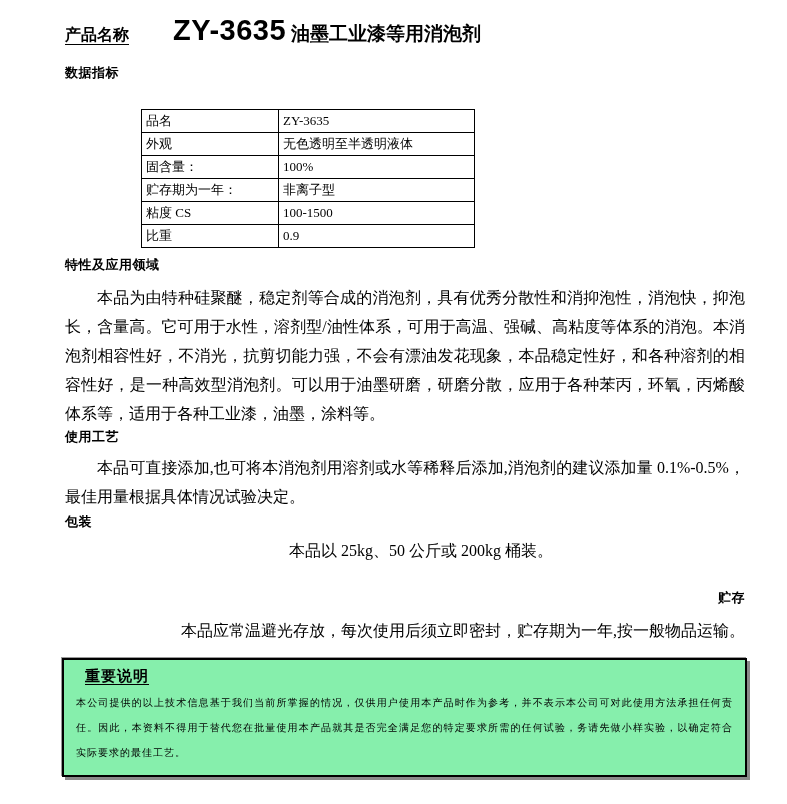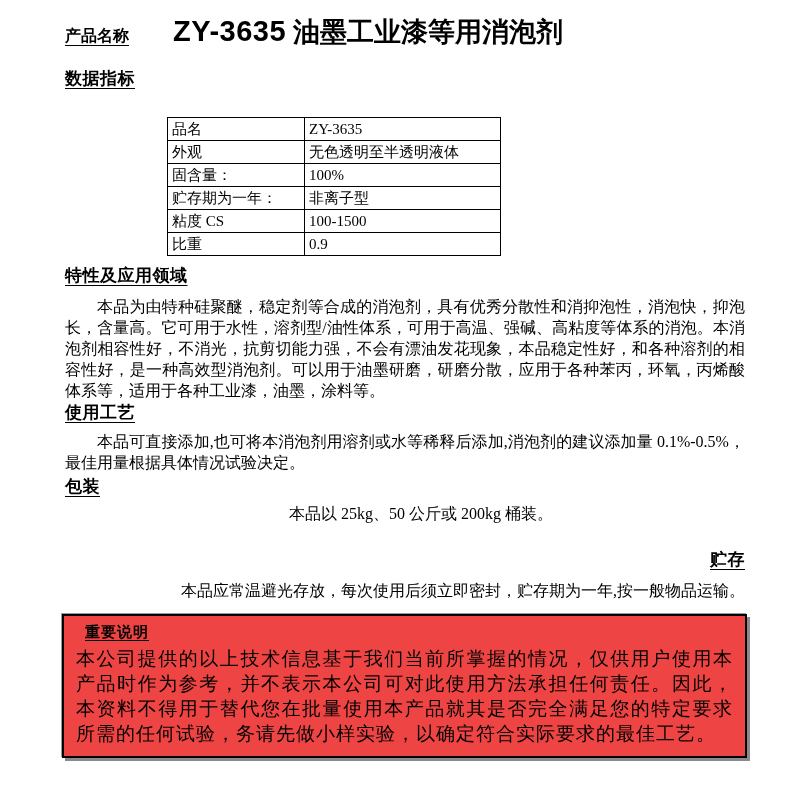--- a/index.html
+++ b/index.html
@@ -31,84 +31,83 @@
     margin-left: 44px;
     font-weight: bold;
   }
   .big-title .code {
     font-family: "Liberation Sans", "DejaVu Sans", sans-serif;
     font-weight: 900;
     font-size: 29px;
     letter-spacing: 0.5px;
   }
   .big-title .cjk {
-    font-size: 27px;
+    font-size: 19px;
     font-weight: bold;
     margin-top: 20px;
   }
   
   .heading {
-    font-size: 17px;
+    font-size: 13px;
     font-weight: bold;
-    text-decoration: underline;
     text-underline-offset: 4px;
     letter-spacing: 0.5px;
   }
   .h-data   { margin-top: 17px; }
   .h-feat   { margin-top: 8px; }
   .h-usage  { margin-top: 0; }
   .h-pack   { margin-top: 2px; }
   .h-store  { margin-top: 24px; text-align: right; }
   
   .spec-table {
     border-collapse: collapse;
-    margin: 27px 0 0 102px;
-    font-size: 15px;
+    margin: 27px 0 0 76px;
+    font-size: 13px;
   }
   .spec-table td {
     border: 1px solid #000;
     height: 23px;
     padding: 0 4px;
     white-space: nowrap;
     vertical-align: middle;
   }
   .spec-table td.c1 { width: 137px; }
   .spec-table td.c2 { width: 196px; }
   
   .para {
     font-size: 16px;
-    line-height: 21px;
+    line-height: 29px;
     text-align: justify;
     text-indent: 2em;
     margin-top: 9px;
   }
   .para-usage { margin-top: 7px; }
   .para-pack  { margin-top: 5px; text-align: center; }
   .para-store { text-align: right; }
   
   .notice-box {
     margin-top: 13px;
     margin-left: -3px;
     width: 685px;
     border: 2px solid #000;
     box-shadow: -1px -1px 0 #9a9a9a, 3px 3px 0 #8a8a8a;
     padding: 7px 12px 10px 12px;
-    background: #ef4444;
+    background: #86efac;
   }
   .notice-heading {
     font-size: 15px;
     font-weight: bold;
     text-decoration: underline;
     text-underline-offset: 3px;
     margin-left: 9px;
     letter-spacing: 1px;
   }
   .notice-body {
     margin-top: 4px;
-    font-size: 19px;
+    font-size: 10px;
     line-height: 25px;
     letter-spacing: 1px;
     text-align: justify;
   }
 </style>
 </head>
 <body>
 
 <div class="page">
 

